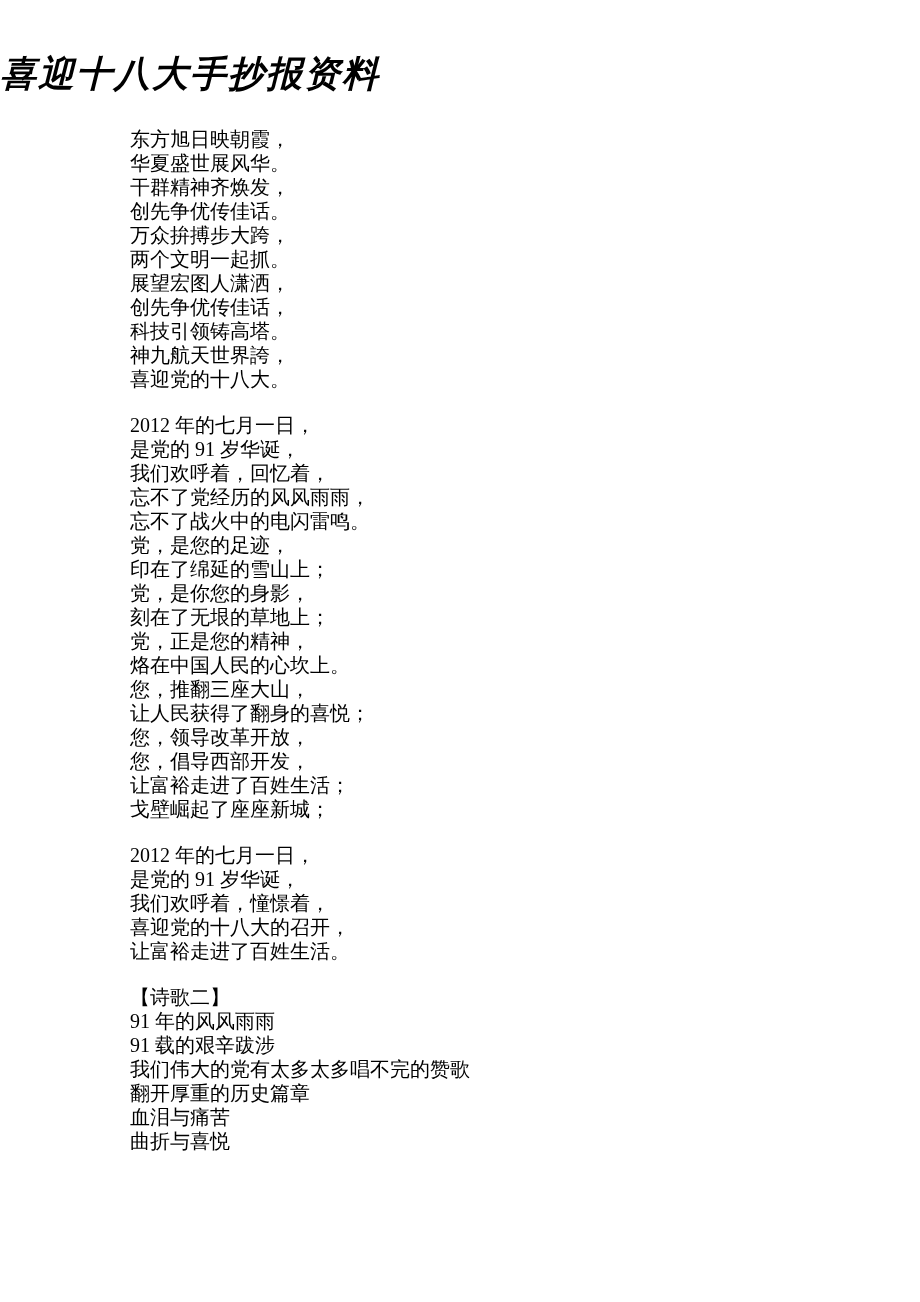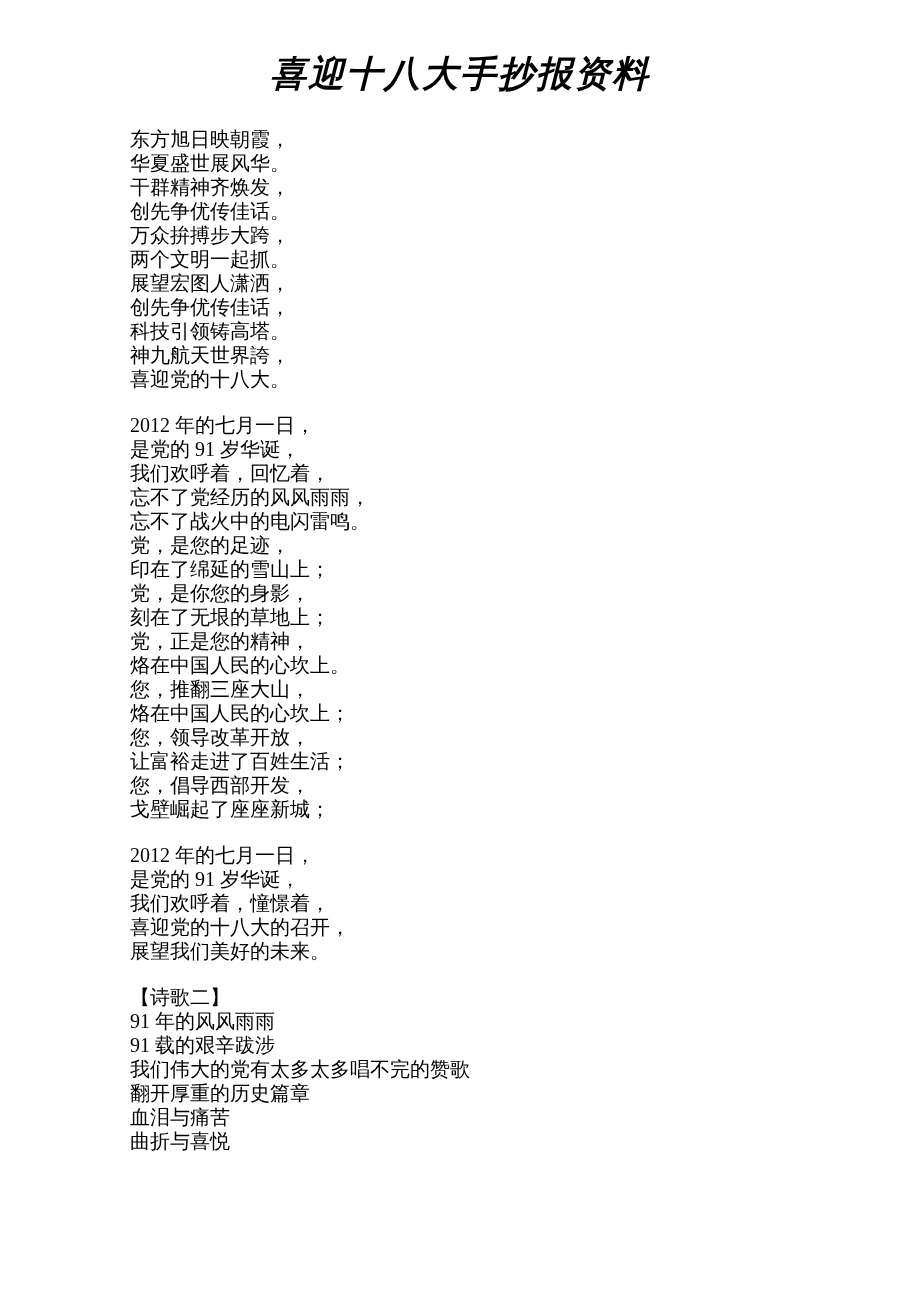--- a/index.html
+++ b/index.html
@@ -11,21 +11,20 @@
       background: #ffffff;
       width: 920px;
       min-height: 1302px;
       font-family: "SimSun", "宋体", serif;
       padding: 50px 0 40px 0;
     }
     .page {
       width: 100%;
     }
     .title {
-      text-align: center;
       font-size: 36px;
       font-weight: bold;
       font-style: italic;
       font-family: "KaiTi", "STKaiti", "楷体", serif;
       color: #000000;
       margin-bottom: 28px;
       letter-spacing: 2px;
     }
     .content {
       padding-left: 130px;
@@ -66,32 +65,32 @@
         <div class="line">我们欢呼着，回忆着，</div>
         <div class="line">忘不了党经历的风风雨雨，</div>
         <div class="line">忘不了战火中的电闪雷鸣。</div>
         <div class="line">党，是您的足迹，</div>
         <div class="line">印在了绵延的雪山上；</div>
         <div class="line">党，是你您的身影，</div>
         <div class="line">刻在了无垠的草地上；</div>
         <div class="line">党，正是您的精神，</div>
         <div class="line">烙在中国人民的心坎上。</div>
         <div class="line">您，推翻三座大山，</div>
-        <div class="line">烙在中国人民的心坎上；</div>
+        <div class="line">让人民获得了翻身的喜悦；</div>
         <div class="line">您，领导改革开放，</div>
+        <div class="line">您，倡导西部开发，</div>
         <div class="line">让富裕走进了百姓生活；</div>
-        <div class="line">您，倡导西部开发，</div>
         <div class="line">戈壁崛起了座座新城；</div>
       </div>
       <div class="stanza">
         <div class="line">2012 年的七月一日，</div>
         <div class="line">是党的 91 岁华诞，</div>
         <div class="line">我们欢呼着，憧憬着，</div>
         <div class="line">喜迎党的十八大的召开，</div>
-        <div class="line">展望我们美好的未来。</div>
+        <div class="line">让富裕走进了百姓生活。</div>
       </div>
       <div class="stanza">
         <div class="line">【诗歌二】</div>
         <div class="line">91 年的风风雨雨</div>
         <div class="line">91 载的艰辛跋涉</div>
         <div class="line">我们伟大的党有太多太多唱不完的赞歌</div>
         <div class="line">翻开厚重的历史篇章</div>
         <div class="line">血泪与痛苦</div>
         <div class="line">曲折与喜悦</div>
       </div>

